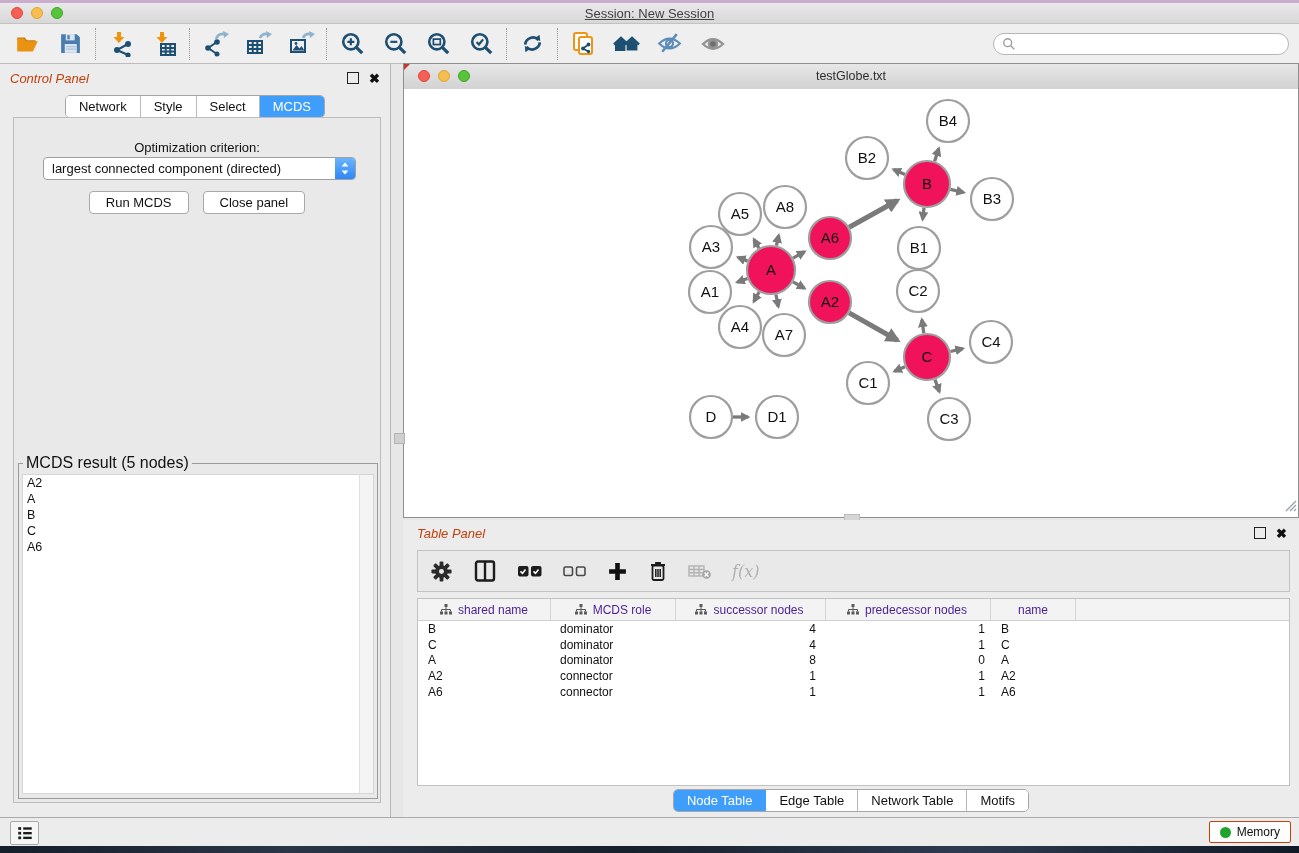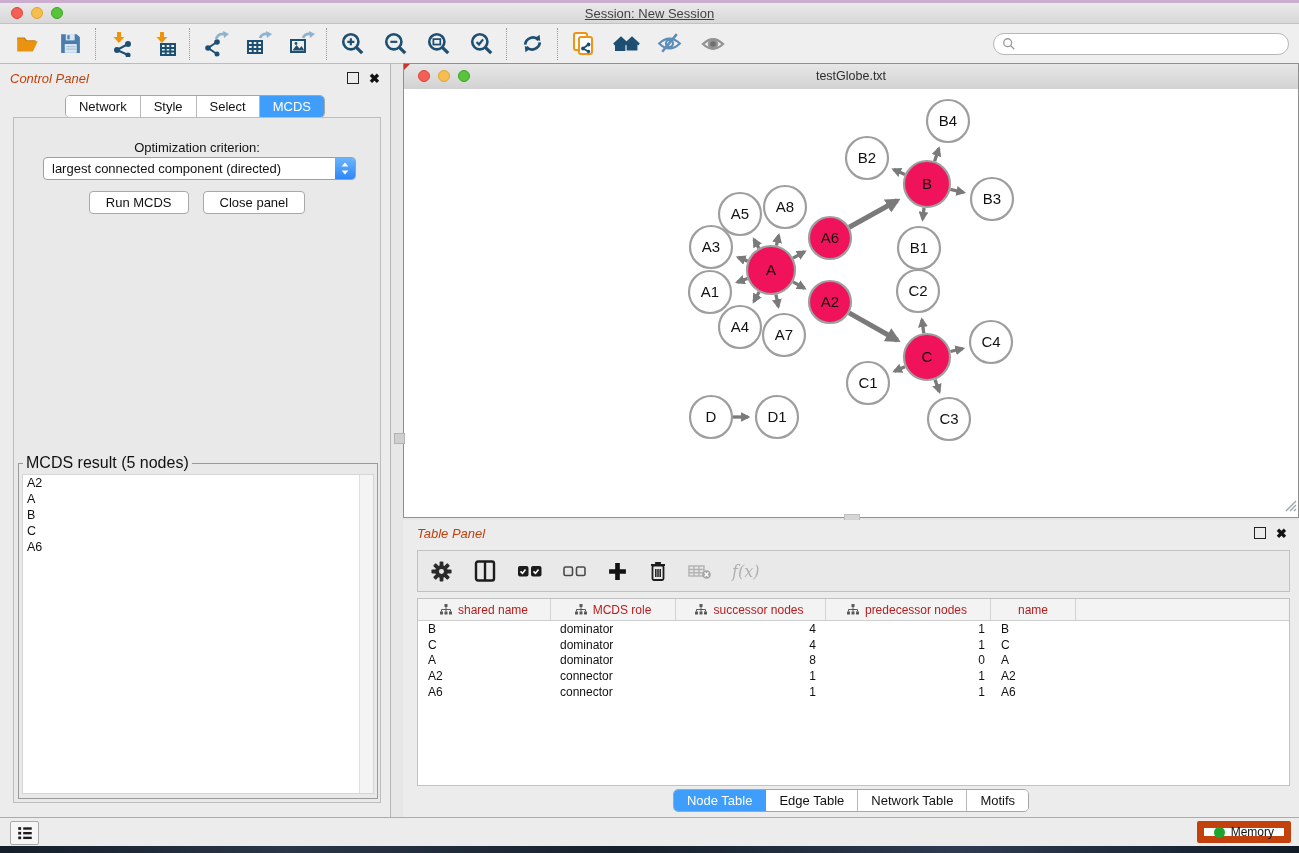--- a/index.html
+++ b/index.html
@@ -69,39 +69,39 @@
   
   .table-panel{position:absolute;left:403px;top:520px;width:896px;height:297px;background:#ececec;box-sizing:border-box;}
   .table-panel .panel-header{padding:0 12px 0 14px;height:26px;}
   .tp-toolbar{position:absolute;left:14px;right:9px;top:30px;height:42px;background:#e9e9e9;
     border:1px solid #c2c2c2;display:flex;align-items:center;gap:20px;padding-left:12px;box-sizing:border-box;}
   .tp-icon{display:flex;align-items:center;justify-content:center;cursor:default;}
   .fx-label{font-family:"DejaVu Serif","Liberation Serif",serif;font-style:italic;font-size:16px;color:#b0b0b0;}
   .data-table{position:absolute;left:14px;right:9px;top:78px;bottom:31px;background:#fff;
     border:1px solid #c2c2c2;overflow:hidden;box-sizing:border-box;}
   .thead{display:flex;height:21px;background:#f3f3f3;border-bottom:1px solid #cfcfcf;}
-  .th{display:flex;align-items:center;justify-content:center;gap:6px;font-size:12px;color:#b91c1c;
+  .th{display:flex;align-items:center;justify-content:center;gap:6px;font-size:12px;color:#4c1d95;
     border-right:1px solid #d4d4d4;box-sizing:border-box;}
   .th svg{flex:none;}
   .tr{display:flex;height:15.7px;align-items:center;}
   .td{font-size:12px;color:#111;box-sizing:border-box;white-space:nowrap;overflow:hidden;}
   .c0{width:133px;padding-left:10px;}
   .c1{width:125px;padding-left:9px;}
   .c2{width:150px;text-align:right;padding-right:10px;}
   .c3{width:165px;text-align:right;padding-right:6px;}
   .c4{width:85px;padding-left:10px;}
   .th.c0,.th.c1,.th.c4{padding-left:0;}
   .th.c2,.th.c3{padding-right:2px;text-align:center;justify-content:center;}
   .bottom-tabs{position:absolute;left:0;right:0;top:269px;display:flex;justify-content:center;}
   
   .status-bar{position:absolute;left:0;top:817px;width:1299px;height:29px;background:#ececec;
     border-top:1px solid #ababab;box-sizing:border-box;}
   .list-btn{position:absolute;left:10px;top:3px;width:27px;height:22px;background:#f6f6f6;
     border:1px solid #a9a9a9;border-radius:2px;display:flex;align-items:center;justify-content:center;}
-  .memory-btn{position:absolute;right:8px;top:3px;height:22px;background:#fdfdfd;border:7px solid #c2410c;
+  .memory-btn{position:absolute;right:8px;top:3px;height:22px;background:#fdfdfd;border:1px solid #c2410c;
     border-radius:2px;display:flex;align-items:center;gap:6px;padding:0 10px;font-size:12px;color:#111;box-sizing:border-box;}
   .memory-dot{width:11px;height:11px;border-radius:50%;background:#1fa32c;}
 </style>
 </head>
 <body>
 
 <div class="screen">
   <div class="desktop-top"></div>
 
   <div class="titlebar">

